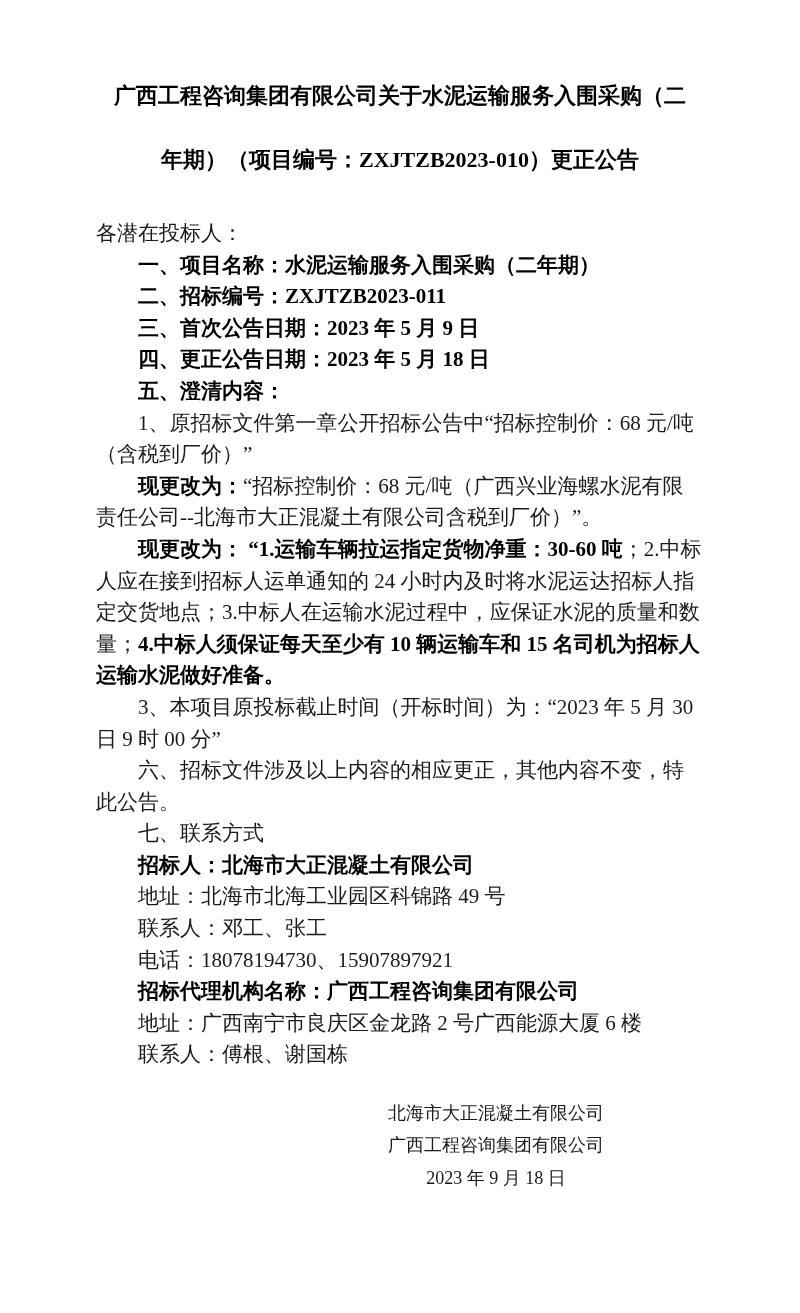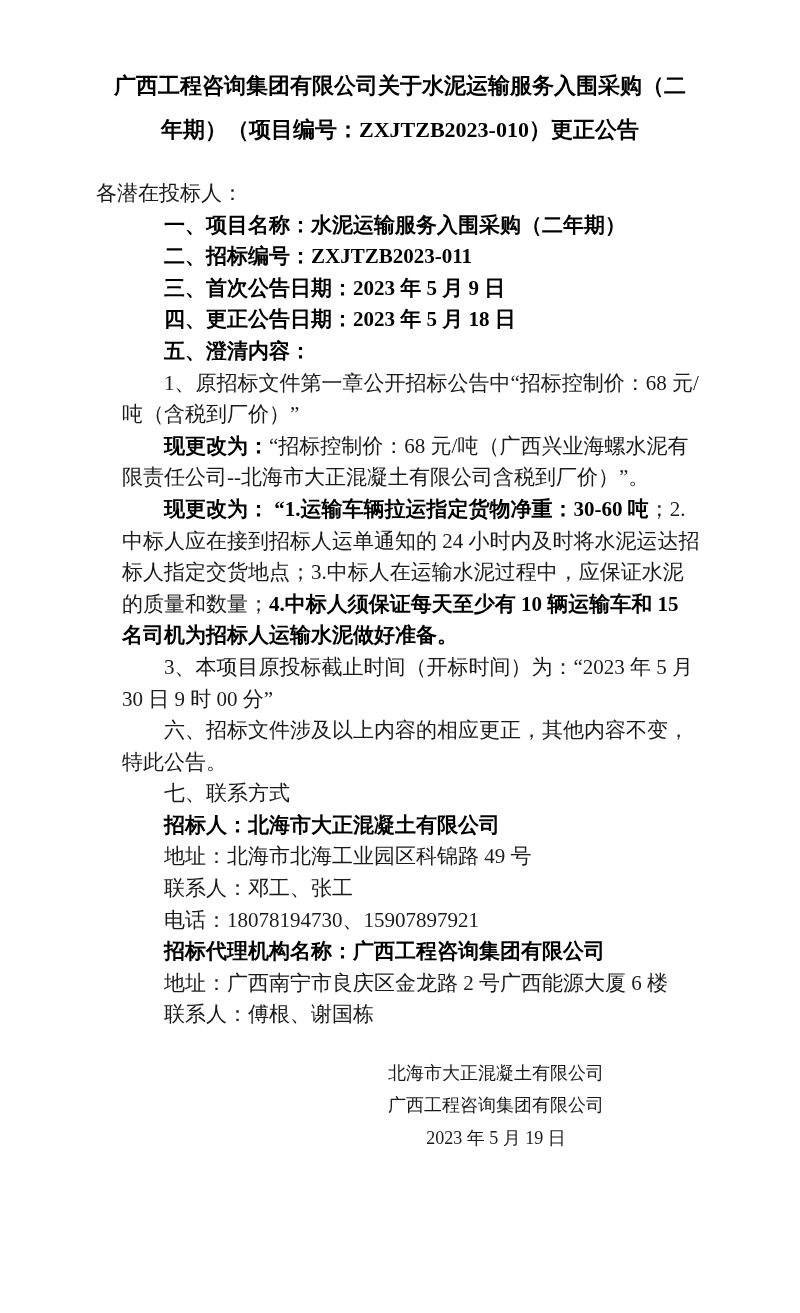--- a/index.html
+++ b/index.html
@@ -18,39 +18,38 @@
     box-sizing: border-box;
     width: 800px;
     height: 1313px;
     padding: 64px 96px 20px 96px;
     background: #ffffff;
   }
   .doc-title {
     font-size: 22px;
     font-weight: 700;
     text-align: center;
-    line-height: 44px;
+    line-height: 64px;
     max-width: 585px;
     margin: 0 auto 26px auto;
     color: #000000;
   }
   .doc-body {
     width: 608px;
   }
   p.para {
     margin: 0;
     padding: 0;
     font-size: 21px;
     line-height: 31.6px;
     text-align: left;
     word-break: break-all;
   }
   p.para.indent {
     text-indent: 2em;
-    margin-left: 26px;
   }
   .bold {
     font-weight: 700;
     color: #000000;
   }
   .signature-block {
     width: fit-content;
     margin: 26px 100px 0 auto;
     text-align: center;
     font-size: 18px;
@@ -85,16 +84,16 @@
       <p class="para indent"><span>联系人：邓工、张工</span></p>
       <p class="para indent"><span>电话：18078194730、15907897921</span></p>
       <p class="para indent"><span class="bold">招标代理机构名称：广西工程咨询集团有限公司</span></p>
       <p class="para indent"><span>地址：广西南宁市良庆区金龙路 2 号广西能源大厦 6 楼</span></p>
       <p class="para indent"><span>联系人：傅根、谢国栋</span></p>
     </section>
 
   <div class="signature-block">
     <div class="signature-line">北海市大正混凝土有限公司</div>
     <div class="signature-line">广西工程咨询集团有限公司</div>
-    <div class="signature-line">2023 年 5 月 19 日</div>
+    <div class="signature-line">2023 年 9 月 18 日</div>
   </div>
 
 </main>
 
 </body></html>

